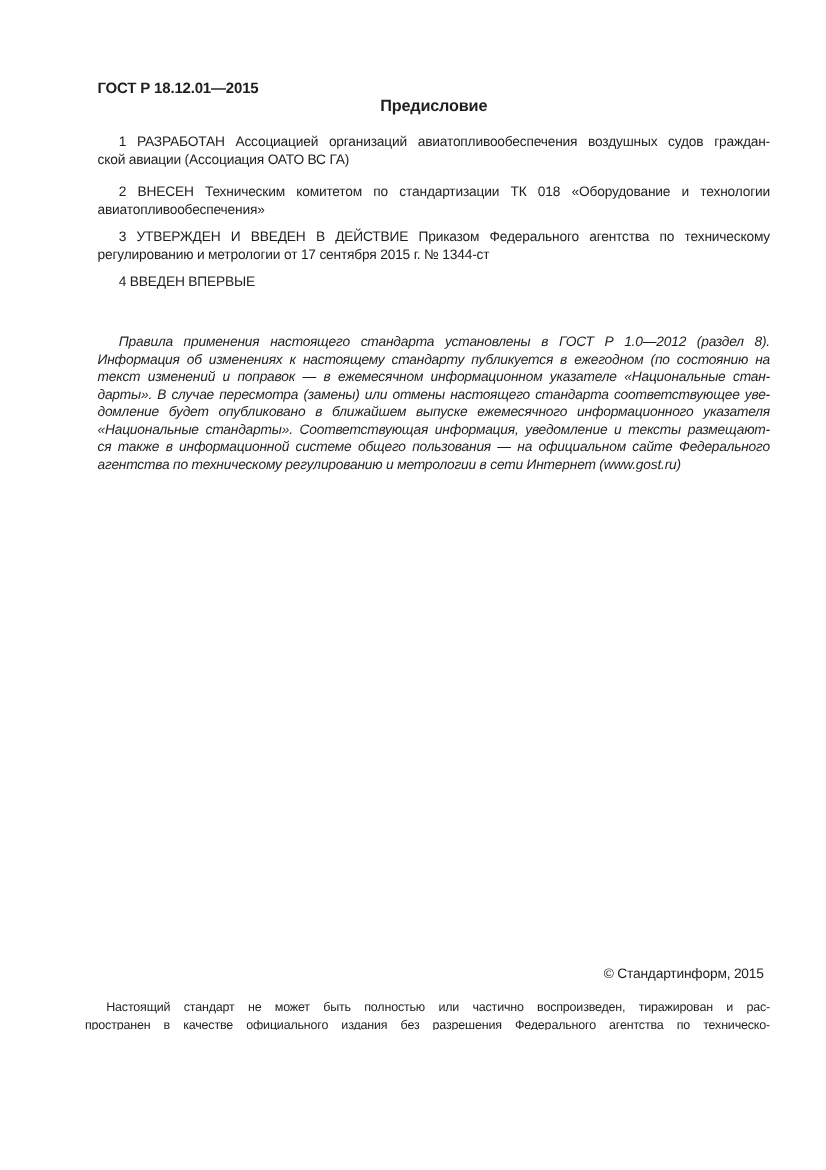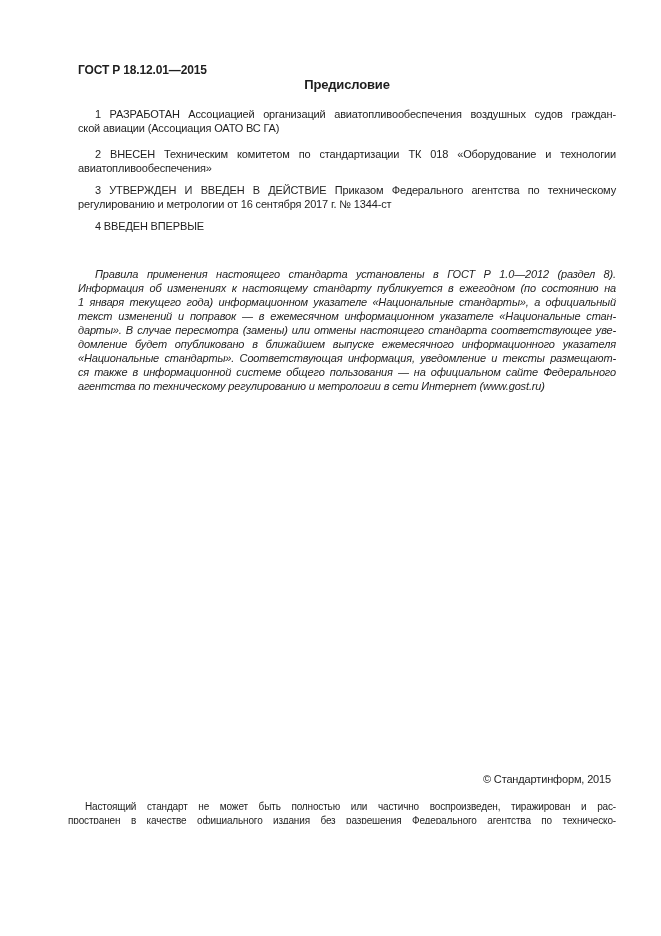--- a/index.html
+++ b/index.html
@@ -85,31 +85,30 @@
       <div class="tline">ской авиации (Ассоциация ОАТО ВС ГА)</div>
     </div>
 
   <div class="para">
       <div class="tline just ind">2  ВНЕСЕН Техническим комитетом по стандартизации ТК 018 «Оборудование и технологии</div>
       <div class="tline">авиатопливообеспечения»</div>
     </div>
 
   <div class="para p3">
       <div class="tline just ind">3  УТВЕРЖДЕН И ВВЕДЕН В ДЕЙСТВИЕ Приказом Федерального агентства по техническому</div>
-      <div class="tline">регулированию и метрологии от 16 сентября 2017 г. № 1344-ст</div>
+      <div class="tline">регулированию и метрологии от 17 сентября 2015 г. № 1344-ст</div>
     </div>
 
   <div class="para p4">
       <div class="tline ind">4  ВВЕДЕН ВПЕРВЫЕ</div>
     </div>
 
   <div class="rules-note">
       <div class="tline just ind">Правила применения настоящего стандарта установлены в ГОСТ Р 1.0—2012 (раздел 8).</div>
       <div class="tline just">Информация об изменениях к настоящему стандарту публикуется в ежегодном (по состоянию на</div>
-      <div class="tline just">1 января текущего года) информационном указателе «Национальные стандарты», а официальный</div>
       <div class="tline just">текст изменений и поправок — в ежемесячном информационном указателе «Национальные стан-</div>
       <div class="tline just">дарты». В случае пересмотра (замены) или отмены настоящего стандарта соответствующее уве-</div>
       <div class="tline just">домление будет опубликовано в ближайшем выпуске ежемесячного информационного указателя</div>
       <div class="tline just">«Национальные стандарты». Соответствующая информация, уведомление и тексты размещают-</div>
       <div class="tline just">ся также в информационной системе общего пользования — на официальном сайте Федерального</div>
       <div class="tline">агентства по техническому регулированию и метрологии в сети Интернет (www.gost.ru)</div>
     </div>
 
   <div class="copyright">©  Стандартинформ, 2015</div>
 

